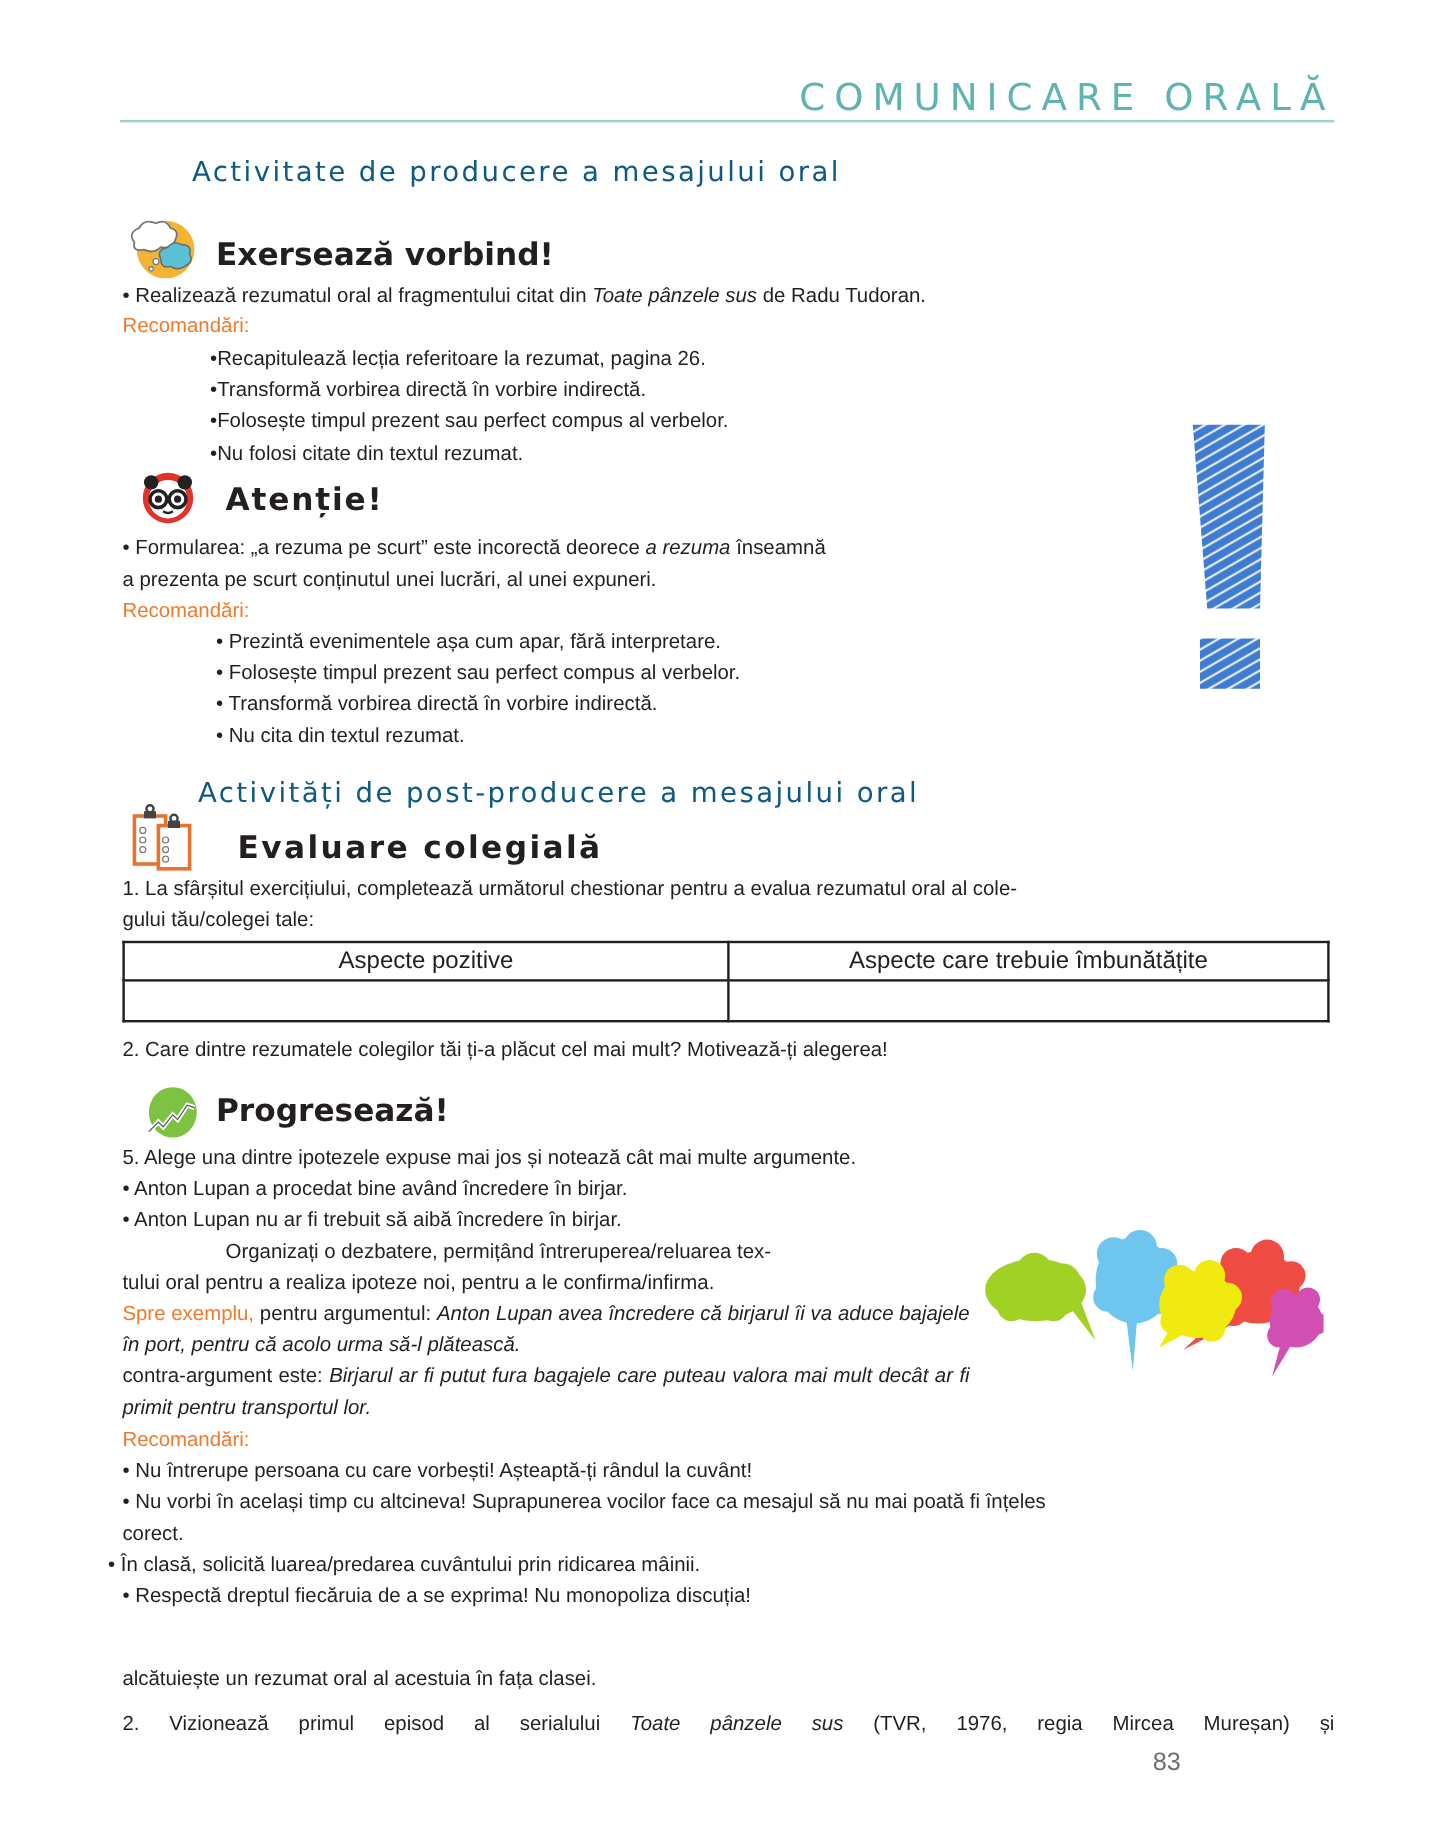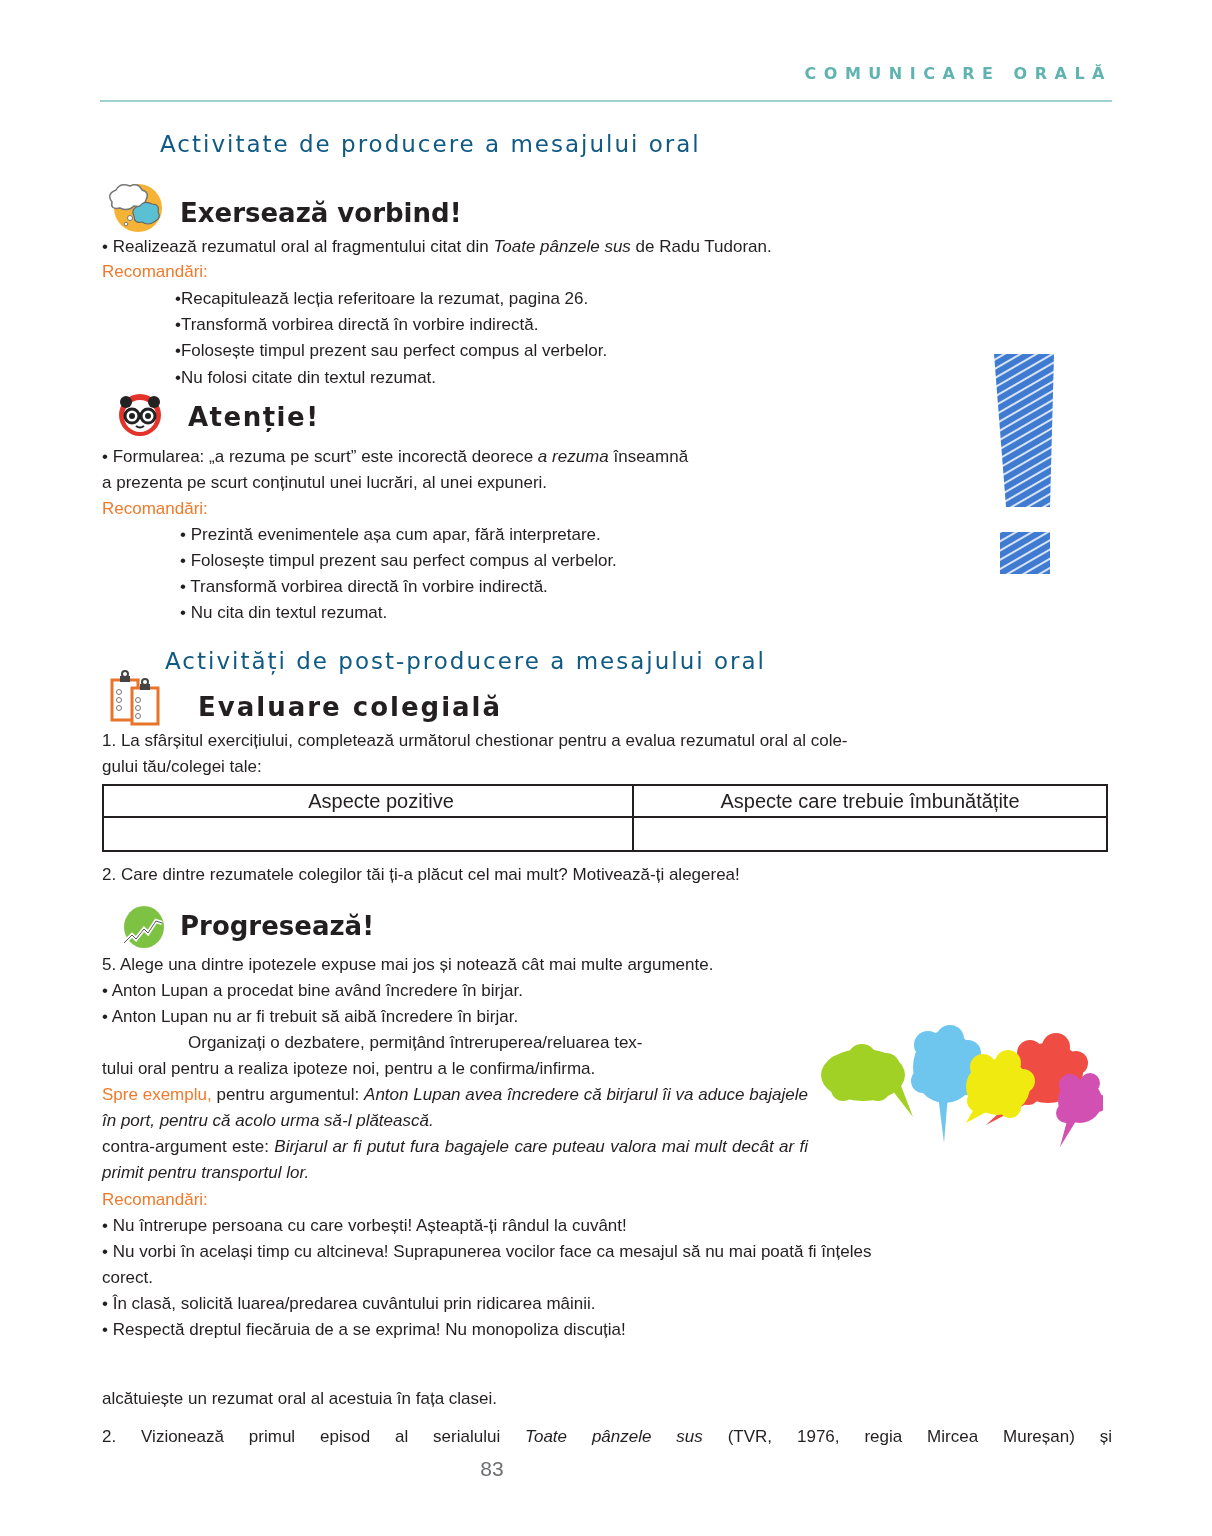--- a/index.html
+++ b/index.html
@@ -1,31 +1,31 @@
 <!DOCTYPE html>
 <html><head>
 <meta charset="utf-8">
 <style>
   html, body { margin:0; padding:0; background:#ffffff; }
   body { width:1212px; height:1536px; position:relative; overflow:hidden;
          font-family:"Liberation Sans", sans-serif; color:#231f20; }
   .abs { position:absolute; }
-  .header-title { right:100px; top:64px; font-size:16px; letter-spacing:7.5px; color:#5fb3b0;
-                  font-family:"DejaVu Sans", sans-serif; font-weight:bold; }
+  .header-title { right:100px; top:64px; font-size:31px; letter-spacing:7.5px; color:#5fb3b0;
+                  font-family:"DejaVu Sans", sans-serif; font-weight:normal; }
   .header-rule { left:100px; top:100px; width:1012px; height:2px; background:#9fd1cf; }
   .section-title { font-family:"DejaVu Sans", sans-serif; color:#0f5a84; font-size:23px; letter-spacing:2px; }
   .box-title { font-family:"DejaVu Sans", sans-serif; font-weight:bold; font-size:26px; color:#231f20; }
   .txt { font-size:17px; line-height:26px; color:#231f20; white-space:nowrap; }
   .orange { color:#f07a2c; }
   .ind { left:175px; }
   .ind2 { left:180px; }
   .just { white-space:normal; text-align:justify; text-align-last:left; }
   table.q { border-collapse:collapse; width:1006px; }
   table.q td { border:2px solid #231f20; font-size:20px; text-align:center; height:30px; padding:0; }
-  .page-num { left:0; width:984px; text-align:center; top:1457px; font-size:21px; color:#6d6e71; }
+  .page-num { left:0; width:984px; text-align:right; top:1457px; font-size:21px; color:#6d6e71; }
   i { font-style:italic; }
 </style>
 </head>
 <body>
 
 <div class="abs header-title">COMUNICARE ORALĂ</div>
 <div class="abs header-rule"></div>
 
 <div class="abs section-title" style="left:160px; top:131px;">Activitate de producere a mesajului oral</div>
 
@@ -104,21 +104,21 @@
 </div>
 <div class="abs box-title" style="left:198px; top:692px; letter-spacing:2px;">Evaluare  colegială</div>
 
 <div class="abs txt" style="left:102px; top:728px;">1. La sfârșitul exercițiului, completează următorul chestionar pentru a  evalua rezumatul oral al cole-</div>
 <div class="abs txt" style="left:102px; top:754px;">gului tău/colegei tale:</div>
 
 <div class="abs" style="left:102px; top:784px;">
   <table class="q">
     <tbody>
         <tr>
-      <td style="width:502px;padding-left:26px;">Aspecte pozitive</td>
+      <td style="width:502px;">Aspecte pozitive</td>
       <td>Aspecte care trebuie îmbunătățite</td>
     </tr>
     <tr>
       <td style="height:32px;"></td>
       <td style="height:32px;"></td>
     </tr>
   </tbody>
     </table>
 </div>
 
@@ -187,19 +187,19 @@
       <circle cx="248" cy="88" r="10"></circle>
       <polygon points="250,92 242,122 258,96"></polygon>
     </g>
   </svg>
 </div>
 
 <div class="abs txt orange" style="left:102px; top:1187px;">Recomandări:</div>
 <div class="abs txt" style="left:102px; top:1213px;">• Nu întrerupe persoana cu care vorbești! Așteaptă-ți rândul la cuvânt!</div>
 <div class="abs txt" style="left:102px; top:1239px;">• Nu vorbi în același timp cu altcineva! Suprapunerea vocilor face ca mesajul să nu mai poată fi înțeles</div>
 <div class="abs txt" style="left:102px; top:1265px;">corect.</div>
-<div class="abs txt" style="left:102px; top:1291px;">• În clasă, solicită luarea/predarea cuvântului prin ridicarea mâinii.</div>
+<div class="abs txt" style="left:90px; top:1291px;">• În clasă, solicită luarea/predarea cuvântului prin ridicarea mâinii.</div>
 <div class="abs txt" style="left:102px; top:1317px;">• Respectă dreptul fiecăruia de a se exprima! Nu monopoliza discuția!</div>
 
 <div class="abs txt" style="left:102px; top:1424px; width:1010px; text-align:justify; text-align-last:justify;"><span>2. Vizionează primul episod al serialului </span><i>Toate pânzele sus</i><span> (TVR, 1976, regia Mircea Mureșan) și</span></div>
 <div class="abs txt" style="left:102px; top:1386px;">alcătuiește un rezumat oral al acestuia în fața clasei.</div>
 
 <div class="abs page-num">83</div>
 
 </body></html>

